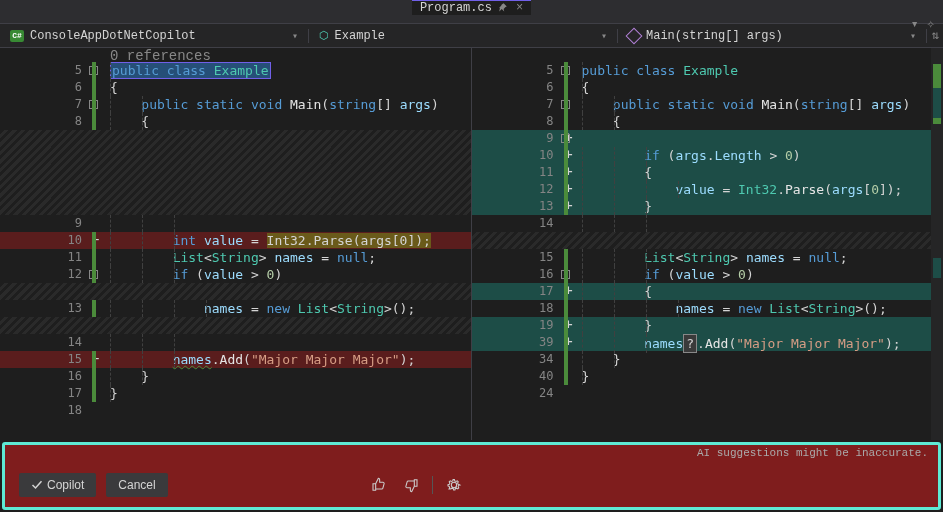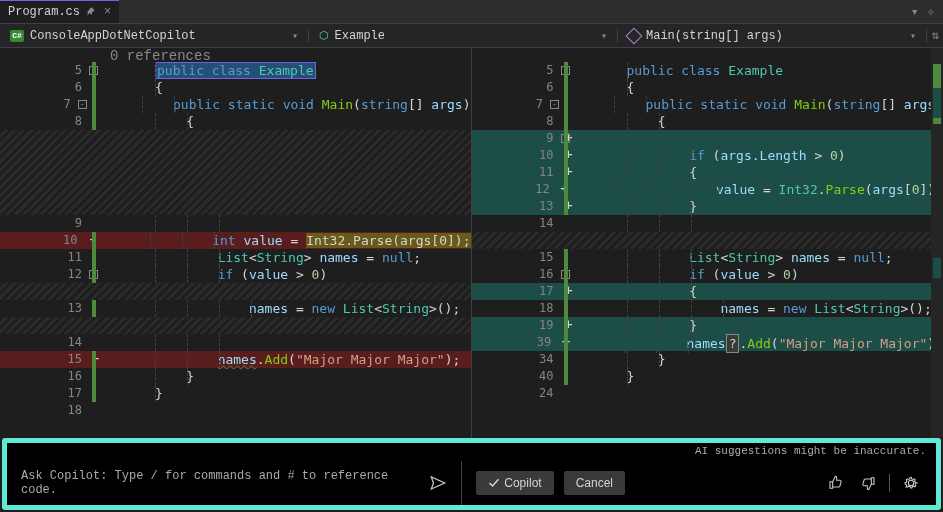--- a/index.html
+++ b/index.html
@@ -13,20 +13,21 @@
     overflow: hidden;
     position: relative;
   }
   .tab-bar {
     display: flex;
     align-items: center;
     background: #2d2d30;
     height: 24px;
     border-bottom: 1px solid #3f3f46;
     position: relative;
+    flex-direction: column;
   }
   .tab {
     display: flex;
     align-items: center;
     gap: 6px;
     padding: 0 8px;
     height: 100%;
     background: #1e1e1e;
     color: #d4d4d4;
     font-size: 12px;
@@ -139,40 +140,39 @@
     text-align: center;
     color: #d4d4d4;
     font-size: 14px;
     line-height: 15px;
   }
   .content {
     flex: 1;
     white-space: pre;
     padding-left: 6px;
     position: relative;
-    margin-left: 45px;
   }
   .guide {
     position: absolute;
     top: 0; bottom: 0;
     border-left: 1px dashed #404040;
   }
   .del-bg { background: #5a1d1d; }
   .add-bg { background: #1d4d47; }
   .hatch {
     background: repeating-linear-gradient(
       -45deg,
       transparent 0, transparent 3px,
       #2a2a2a 3px, #2a2a2a 6px
     );
   }
 
   .kw { color: #569cd6; }
   .type { color: #4ec9b0; }
-  .method { color: #84cc16; }
+  .method { color: #e5e5e5; }
   .str { color: #d69d85; }
   .num { color: #b5cea8; }
   .punct { color: #d4d4d4; }
   .var { color: #9cdcfe; }
   .hl-parse { background: #6a5a1a; }
   .squiggle { text-decoration: underline wavy #4b8b3b; text-decoration-thickness: 1px; }
   .box-select {
     border: 1px solid #7160e8;
     padding: 0 1px;
     background: #264f78;
@@ -188,22 +188,22 @@
     position: absolute;
     right: 0; top: 48px;
     width: 12px; height: 392px;
     background: #252526;
   }
   .mm-block { position: absolute; left: 2px; right: 2px; }
 
   .bottom-panel {
     position: absolute;
     left: 2px; right: 2px; bottom: 2px;
-    border: 5px solid #5eead4;
-    background: #000000;
+    border: 3px solid #5eead4;
+    background: #7f1d1d;
     border-radius: 3px;
     padding-top: 18px;
   }
   .ai-note {
     position: absolute;
     top: 2px; right: 10px;
     font-size: 11px; color: #aaa;
   }
   .bottom-row {
     display: flex;
@@ -612,28 +612,20 @@
 
 <div class="minimap-r" id="minimap">
     <div class="mm-block" style="top: 16px; height: 60px; background: rgb(75, 139, 59);"></div>
     <div class="mm-block" style="top: 40px; height: 30px; background: rgb(29, 77, 71);"></div>
     <div class="mm-block" style="top: 210px; height: 20px; background: rgb(29, 77, 71);"></div>
   </div>
 
 <div class="bottom-panel">
   <div class="ai-note">AI suggestions might be inaccurate.</div>
   <div class="bottom-row">
-    <div class="ask-box">
-      <span style="flex:1">Ask Copilot: Type / for commands and # to reference code.</span>
-      <span class="send-icon">
-        <svg width="18" height="18" viewBox="0 0 24 24">
-            <path fill="none" stroke="#ccc" stroke-width="1.6" d="M3 20l18-8L3 4l3 8-3 8z"></path>
-          </svg>
-      </span>
-    </div>
     <div class="actions">
       <button class="btn">
         <svg width="12" height="12" viewBox="0 0 16 16">
             <path fill="none" stroke="#d4d4d4" stroke-width="2" d="M2 8l4 4 8-9"></path>
           </svg>
         <span>Copilot</span>
       </button>
       <button class="btn">
         <span>Cancel</span>
       </button>

